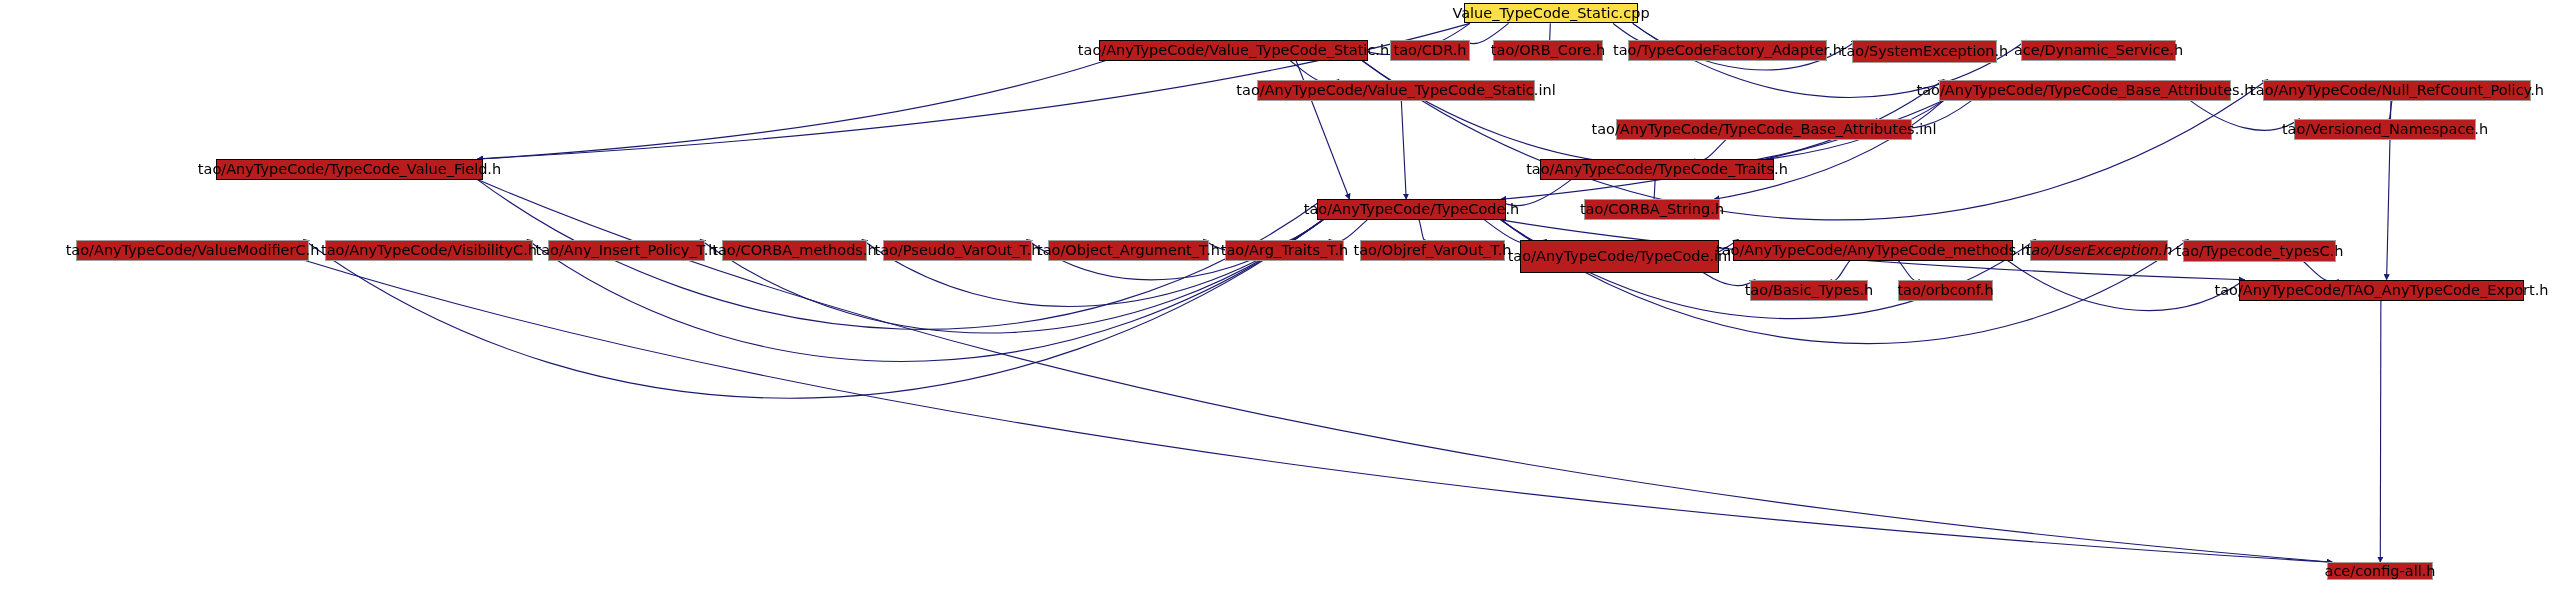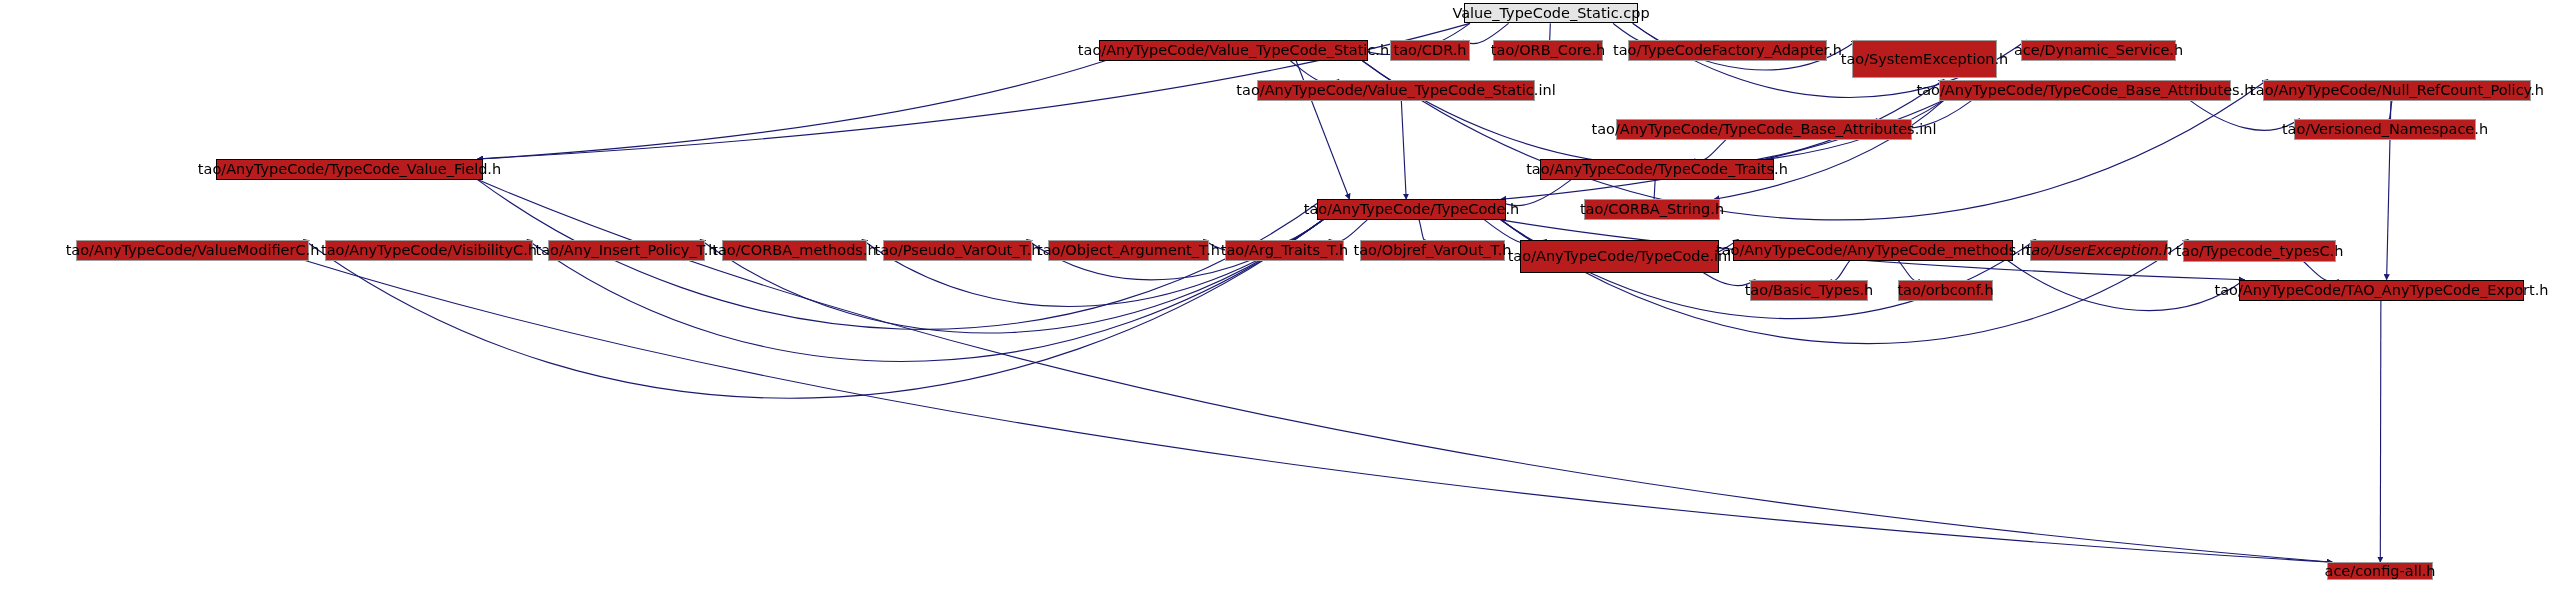--- a/index.html
+++ b/index.html
@@ -3,21 +3,21 @@
 <meta charset="utf-8">
 <style>
   html,body{margin:0;padding:0;background:#ffffff;}
   body{font-family:"DejaVu Sans","Liberation Sans",sans-serif;}
   #graph-root{position:relative;width:2576px;height:594px;background:#ffffff;overflow:hidden;}
   svg#edges{position:absolute;left:0;top:0;width:2576px;height:594px;}
   .node{position:absolute;box-sizing:border-box;display:flex;align-items:center;justify-content:center;
         white-space:nowrap;font-size:14.5px;line-height:1;color:#000000;background:#b91c1c;}
   .node.thin{border:0.9px solid #a0a0a0;}
   .node.bold{border:1.9px solid #000000;}
-  .node.root{border:1.9px solid #000000;background:#e5e5e5;}
+  .node.root{border:1.9px solid #000000;background:#fde047;}
   .node span{display:block;padding:0 6.5px;}
 </style>
 </head>
 <body>
 
 <div id="graph-root">
   <svg id="edges" viewBox="0 0 2753 635" xmlns="http://www.w3.org/2000/svg">
     <defs>
       <marker id="arrow" viewBox="0 0 10 10" refX="9" refY="5" markerWidth="5.5" markerHeight="5.5" orient="auto-start-reverse">
         <path d="M 0 0 L 10 5 L 0 10 z" fill="#191970"></path>
@@ -80,21 +80,21 @@
       </div>
       <div class="node thin" style="left: 1390px; top: 40px; width: 80px; height: 20.6px;">
         <span>tao/CDR.h</span>
       </div>
       <div class="node thin" style="left: 1493px; top: 40px; width: 110px; height: 20.6px;">
         <span>tao/ORB_Core.h</span>
       </div>
       <div class="node thin" style="left: 1628px; top: 40px; width: 199px; height: 20.6px;">
         <span>tao/TypeCodeFactory_Adapter.h</span>
       </div>
-      <div class="node thin" style="left: 1852px; top: 40px; width: 145px; height: 38px;">
+      <div class="node thin" style="left: 1852px; top: 40px; width: 145px; height: 23px;">
         <span>tao/SystemException.h</span>
       </div>
       <div class="node thin" style="left: 2021px; top: 40px; width: 155px; height: 20.6px;">
         <span>ace/Dynamic_Service.h</span>
       </div>
       <div class="node thin" style="left: 1257px; top: 80px; width: 278px; height: 20.6px;">
         <span>tao/AnyTypeCode/Value_TypeCode_Static.inl</span>
       </div>
       <div class="node thin" style="left: 1939px; top: 80px; width: 292px; height: 20.6px;">
         <span>tao/AnyTypeCode/TypeCode_Base_Attributes.h</span>

